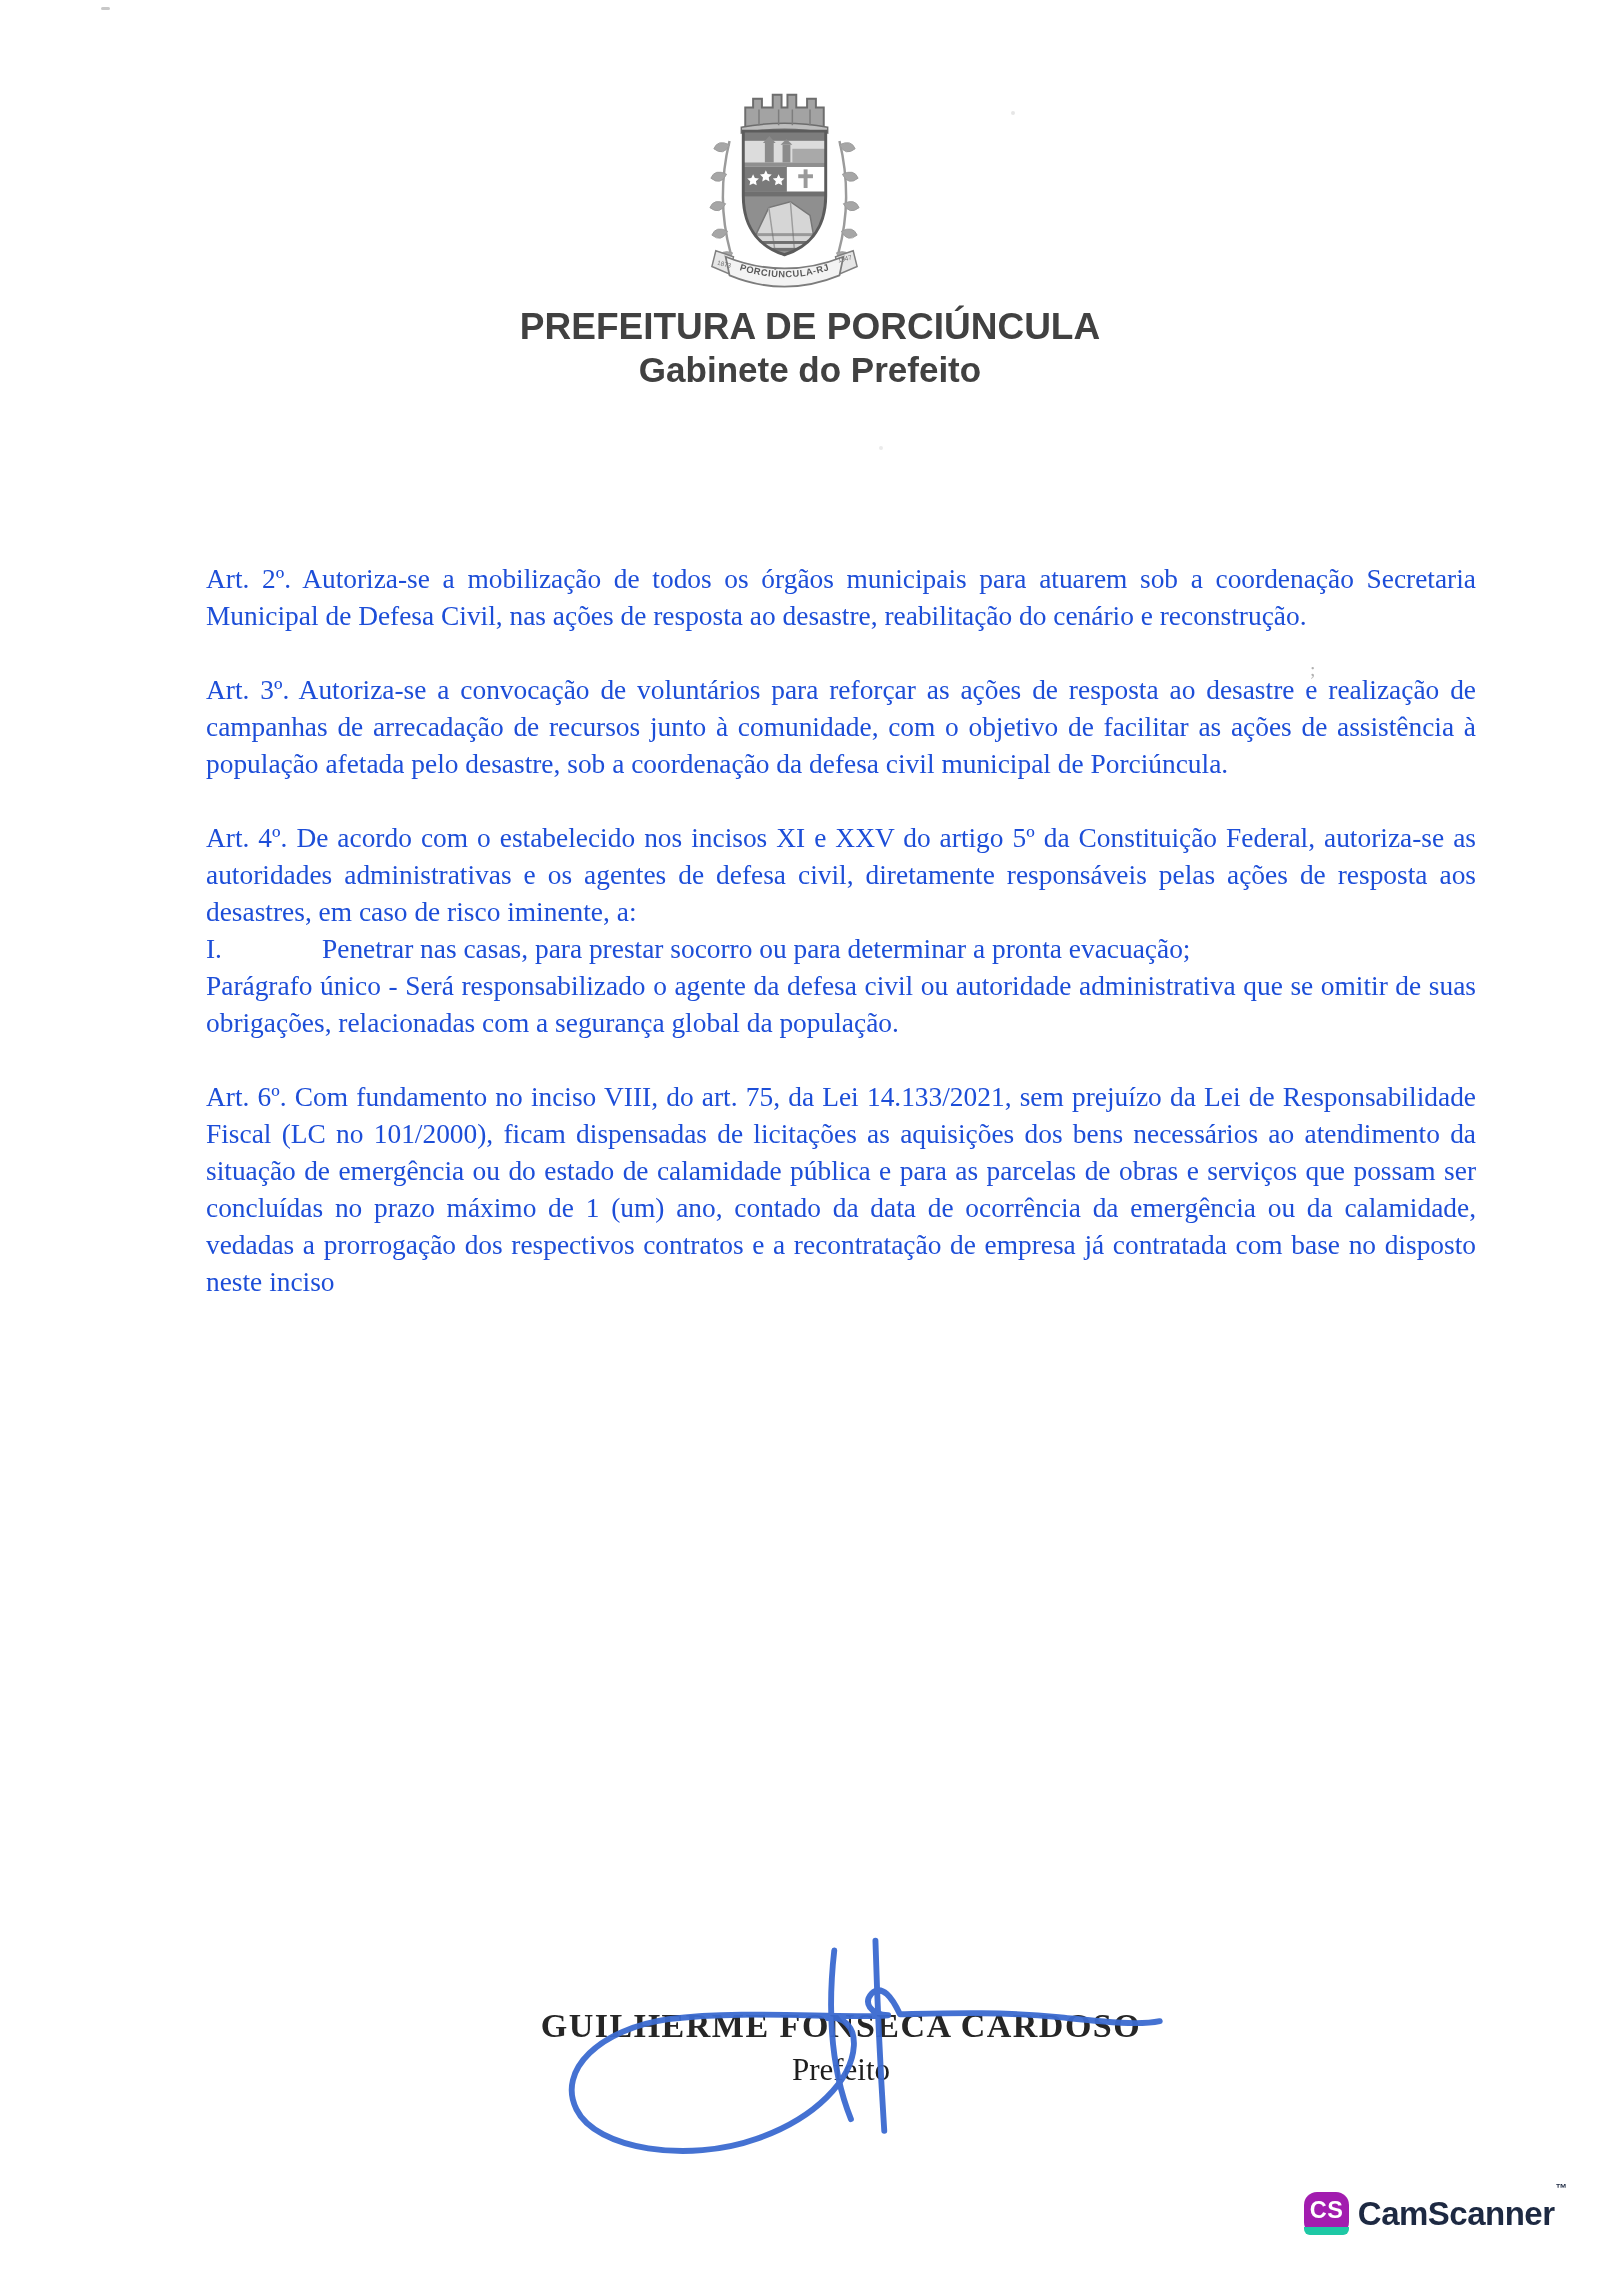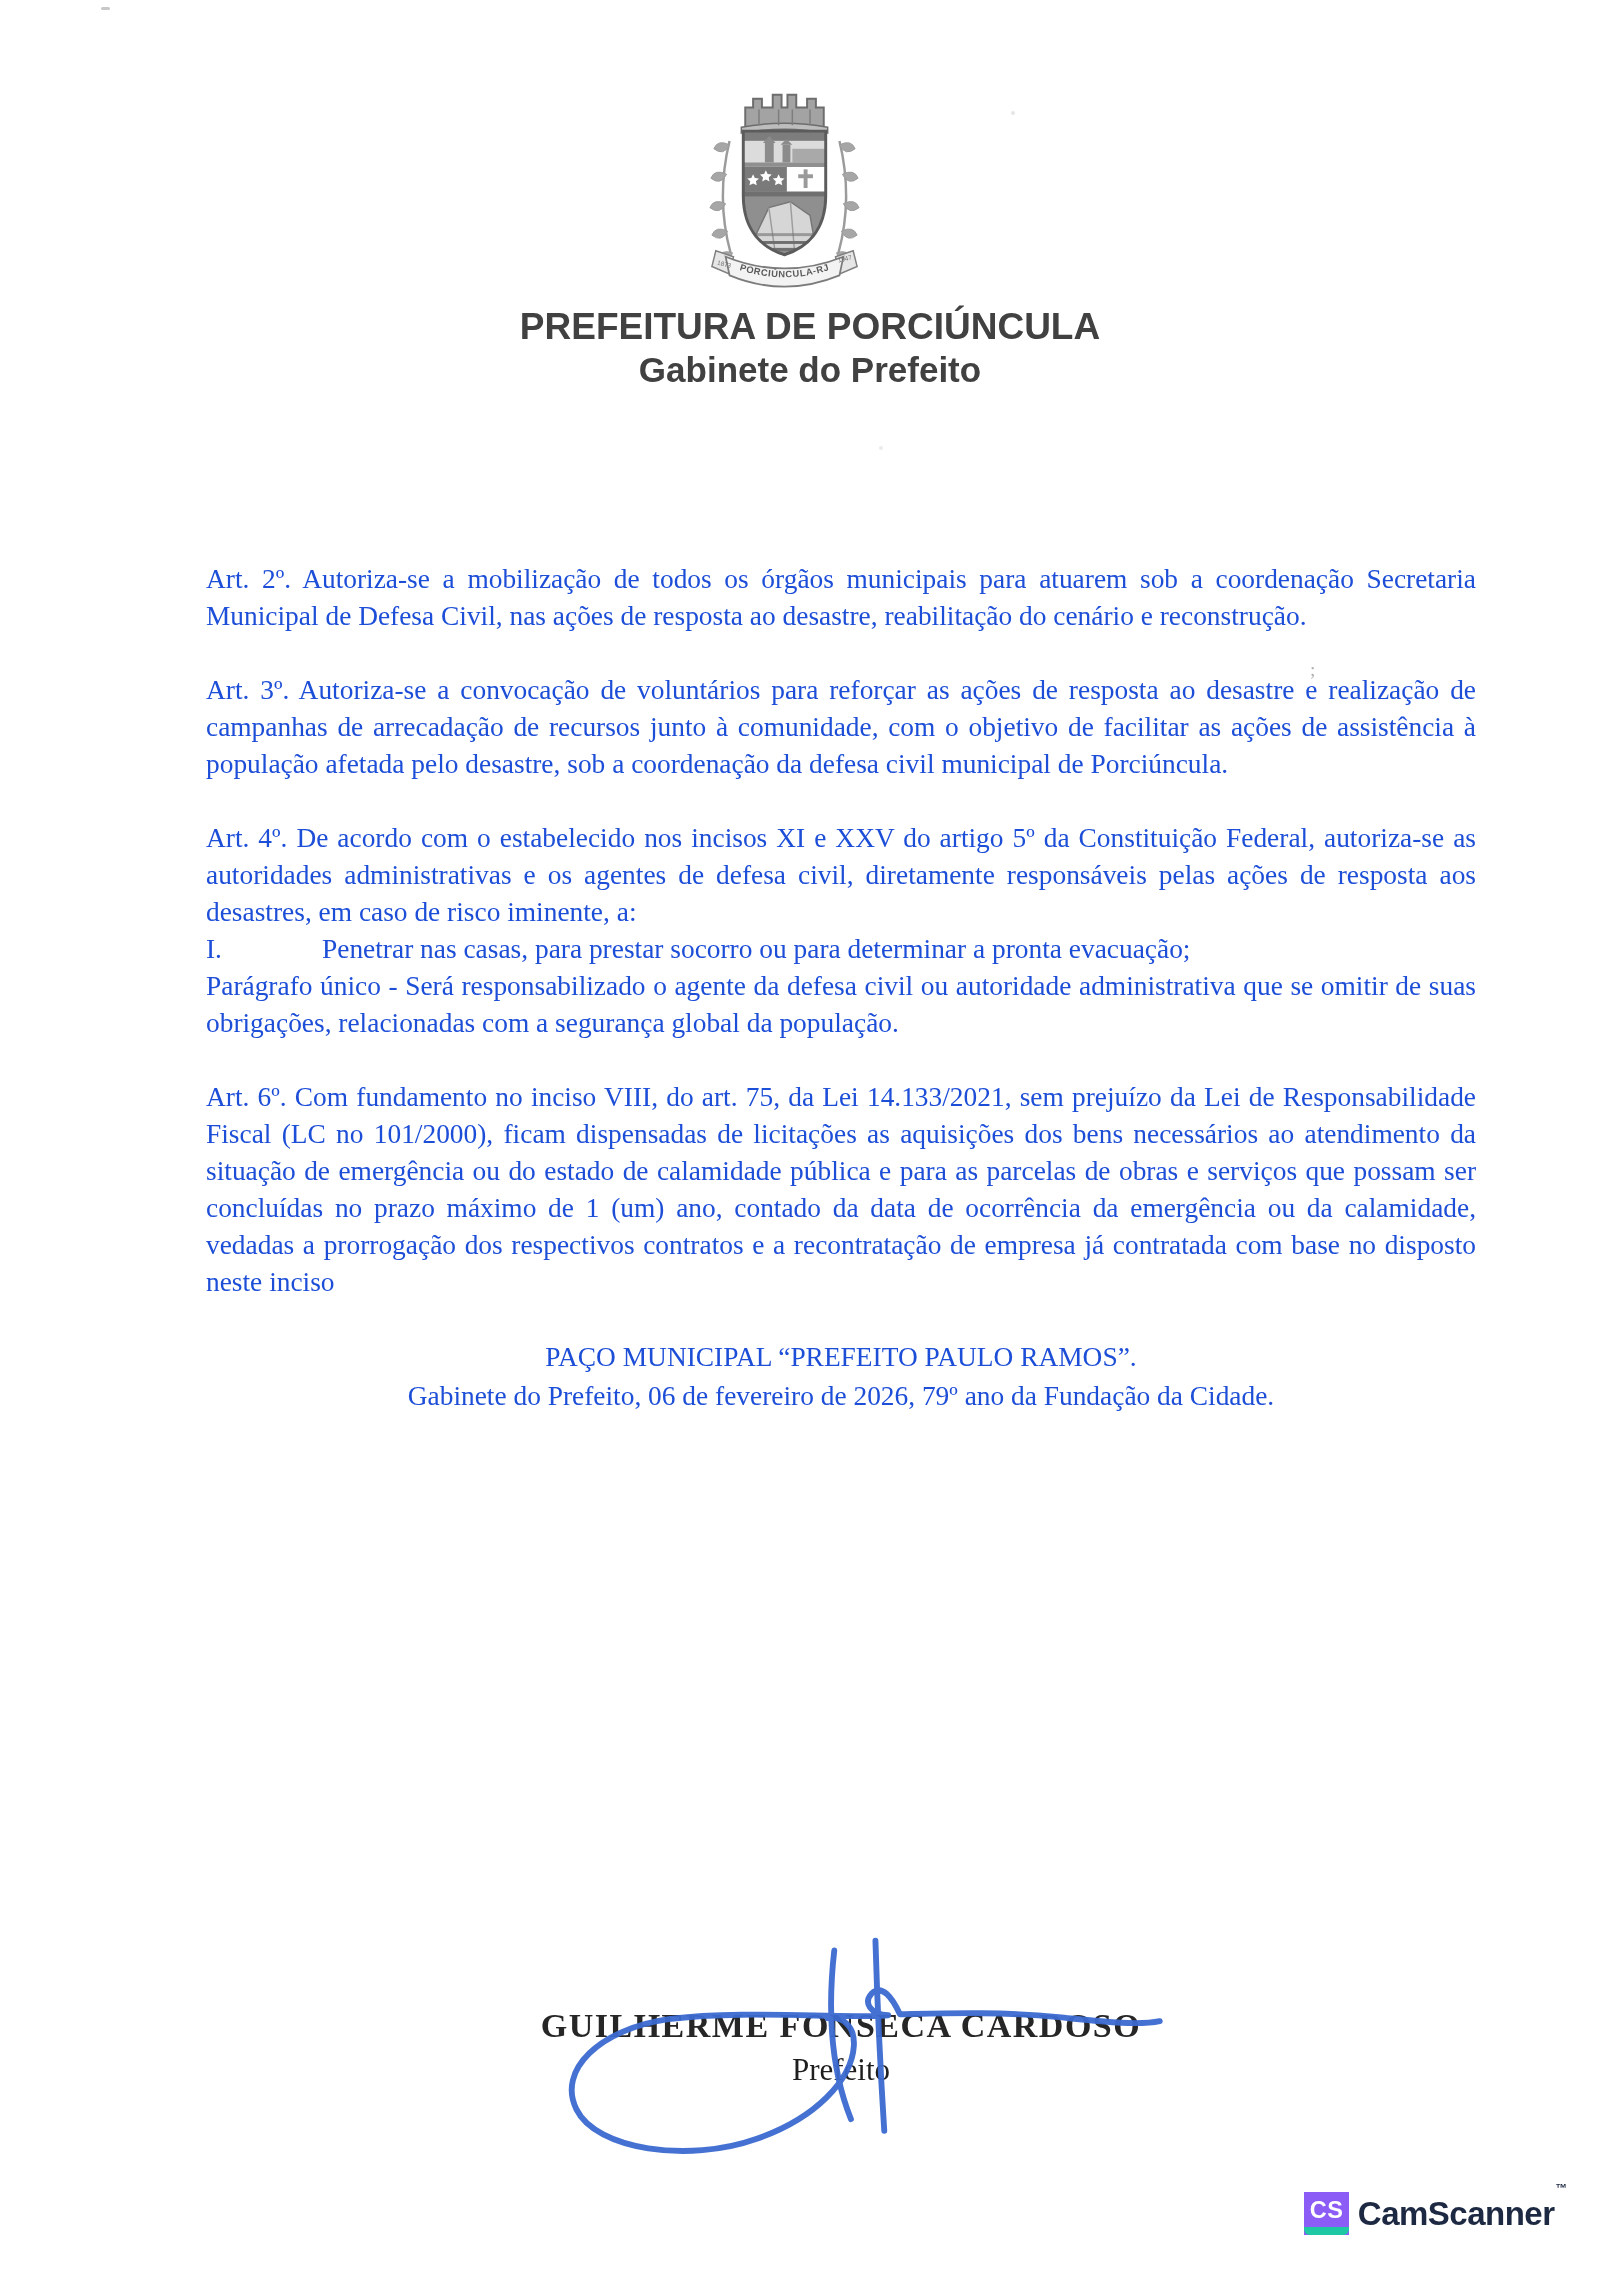--- a/index.html
+++ b/index.html
@@ -100,22 +100,22 @@
     left: 1304px;
     top: 2192px;
     display: flex;
     align-items: center;
     gap: 8.8px;
     font-family: "Liberation Sans", "DejaVu Sans", sans-serif;
   }
   .cs-badge {
     width: 45px;
     height: 43px;
-    background: #8b5cf6;
-    border-radius: 0;
+    background: #a21caf;
+    border-radius: 13px;
     position: relative;
     display: flex;
     align-items: center;
     justify-content: center;
   }
   .cs-badge-text {
     color: #ffffff;
     font-weight: 700;
     font-size: 23.5px;
     letter-spacing: 0.5px;
@@ -243,24 +243,20 @@
   </div>
 
   <div class="doc-body">
     <p>Art. 2º. Autoriza-se a mobilização de todos os órgãos municipais para atuarem sob a coordenação Secretaria Municipal de Defesa Civil, nas ações de resposta ao desastre, reabilitação do cenário e reconstrução.</p>
     <p>Art. 3º. Autoriza-se a convocação de voluntários para reforçar as ações de resposta ao desastre e realização de campanhas de arrecadação de recursos junto à comunidade, com o objetivo de facilitar as ações de assistência à população afetada pelo desastre, sob a coordenação da defesa civil municipal de Porciúncula.</p>
     <p class="item">Art. 4º. De acordo com o estabelecido nos incisos XI e XXV do artigo 5º da Constituição Federal, autoriza-se as autoridades administrativas e os agentes de defesa civil, diretamente responsáveis pelas ações de resposta aos desastres, em caso de risco iminente, a:</p>
     <p class="item"><span class="rnum r1">I.</span><span>Penetrar nas casas, para prestar socorro ou para determinar a pronta evacuação;</span></p>
     <p>Parágrafo único - Será responsabilizado o agente da defesa civil ou autoridade administrativa que se omitir de suas obrigações, relacionadas com a segurança global da população.</p>
     <p>Art. 6º. Com fundamento no inciso VIII, do art. 75, da Lei 14.133/2021, sem prejuízo da Lei de Responsabilidade Fiscal (LC no 101/2000), ficam dispensadas de licitações as aquisições dos bens necessários ao atendimento da situação de emergência ou do estado de calamidade pública e para as parcelas de obras e serviços que possam ser concluídas no prazo máximo de 1 (um) ano, contado da data de ocorrência da emergência ou da calamidade, vedadas a prorrogação dos respectivos contratos e a recontratação de empresa já contratada com base no disposto neste inciso</p>
 
-    <div class="closing">
-      <div class="closing-line1">PAÇO MUNICIPAL “PREFEITO PAULO RAMOS”.</div>
-      <div class="closing-line2">Gabinete do Prefeito, 06 de fevereiro de 2026, 79º ano da Fundação da Cidade.</div>
-    </div>
   </div>
 
   <div class="sig-block">
     <div class="sig-name">GUILHERME FONSECA CARDOSO</div>
     <div class="sig-title">Prefeito</div>
   </div>
 
   <svg class="sig-ink" viewBox="0 0 660 262" xmlns="http://www.w3.org/2000/svg">
     <g fill="none" stroke="#3b6ad0" stroke-width="6" stroke-linecap="round" stroke-linejoin="round" opacity="0.95">
       <path d="M 623 100

